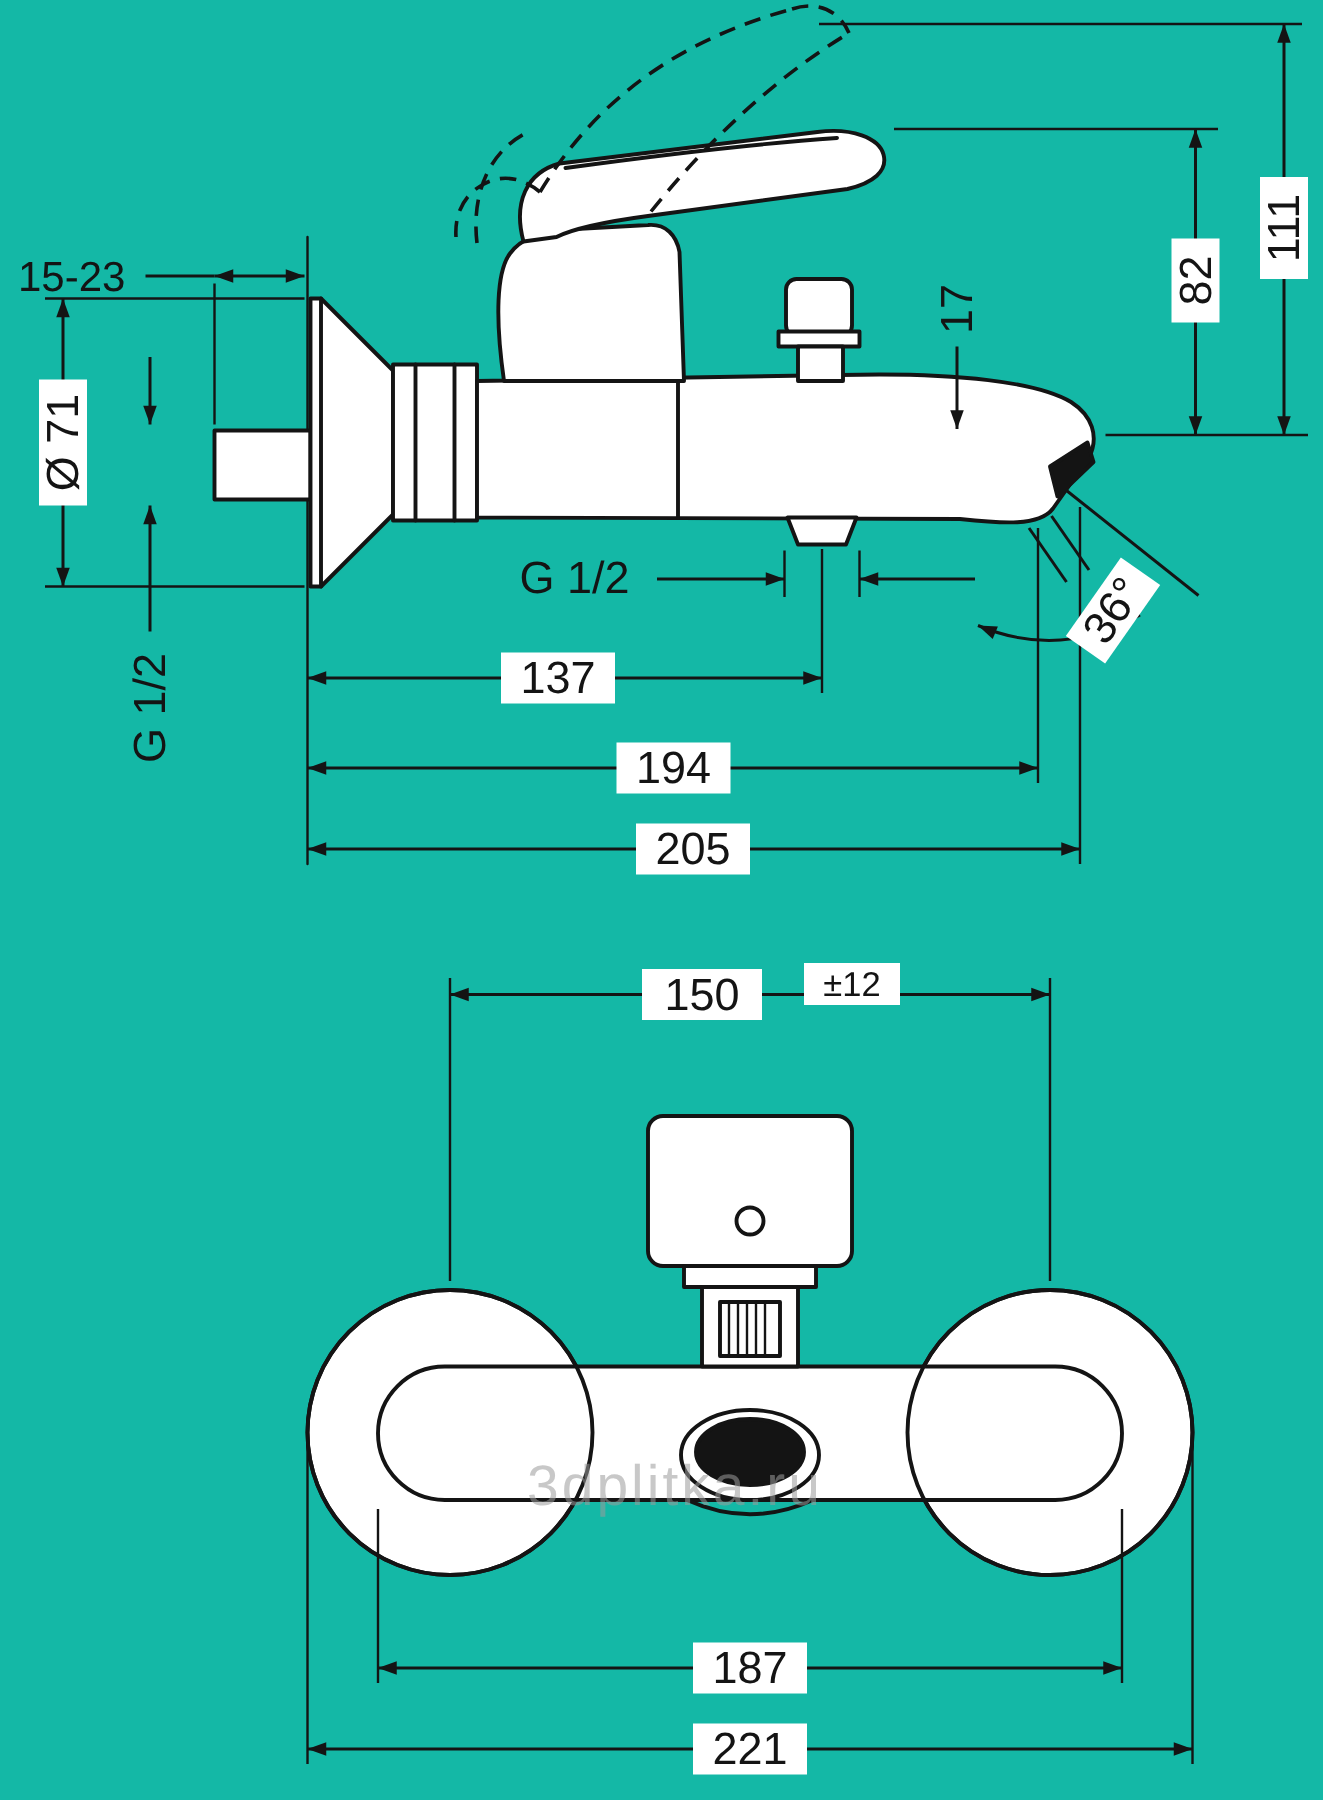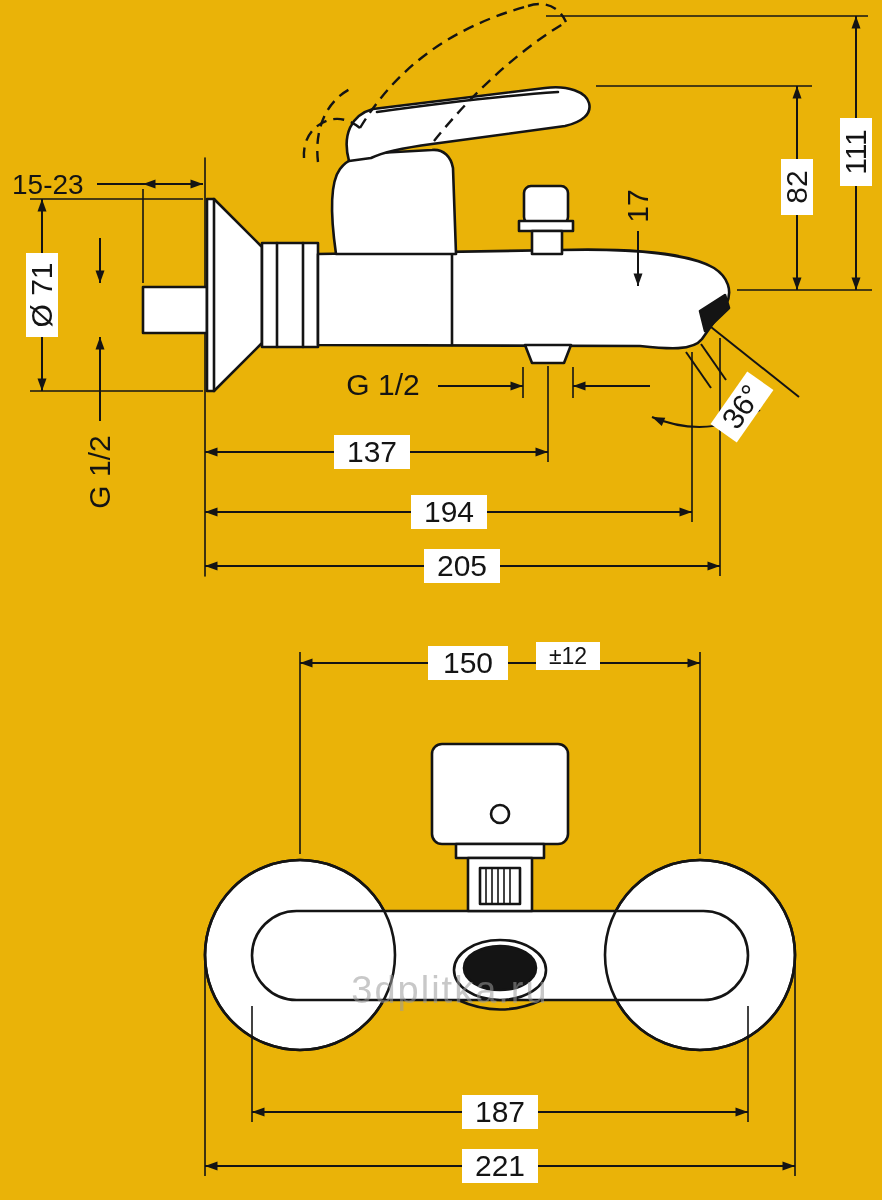--- a/index.html
+++ b/index.html
@@ -1,16 +1,16 @@
 <!DOCTYPE html>
 <html><head>
 <meta charset="utf-8">
 <style>
   html,body{margin:0;padding:0;background:#ffffff;}
-  .stage{width:882px;height:1200px;background:#eab308;position:relative;overflow:hidden;}
+  .stage{width:882px;height:1200px;background:#14b8a6;position:relative;overflow:hidden;}
   svg{display:block;}
   .draw{fill:#ffffff;stroke:#141414;stroke-width:2.6;stroke-linejoin:round;stroke-linecap:round;}
   .nofill{fill:none;}
   .darkfill{fill:#141414;stroke:#141414;}
   .dash{fill:none;stroke:#141414;stroke-width:2.4;stroke-dasharray:11 7;}
   .dims{stroke:#141414;fill:none;}
   .dim{stroke-width:2;marker-start:url(#arr);marker-end:url(#arr);}
   .lead1{stroke-width:2;marker-end:url(#arr);}
   .thin{stroke-width:1.6;}
   .plain{stroke-width:2;}

